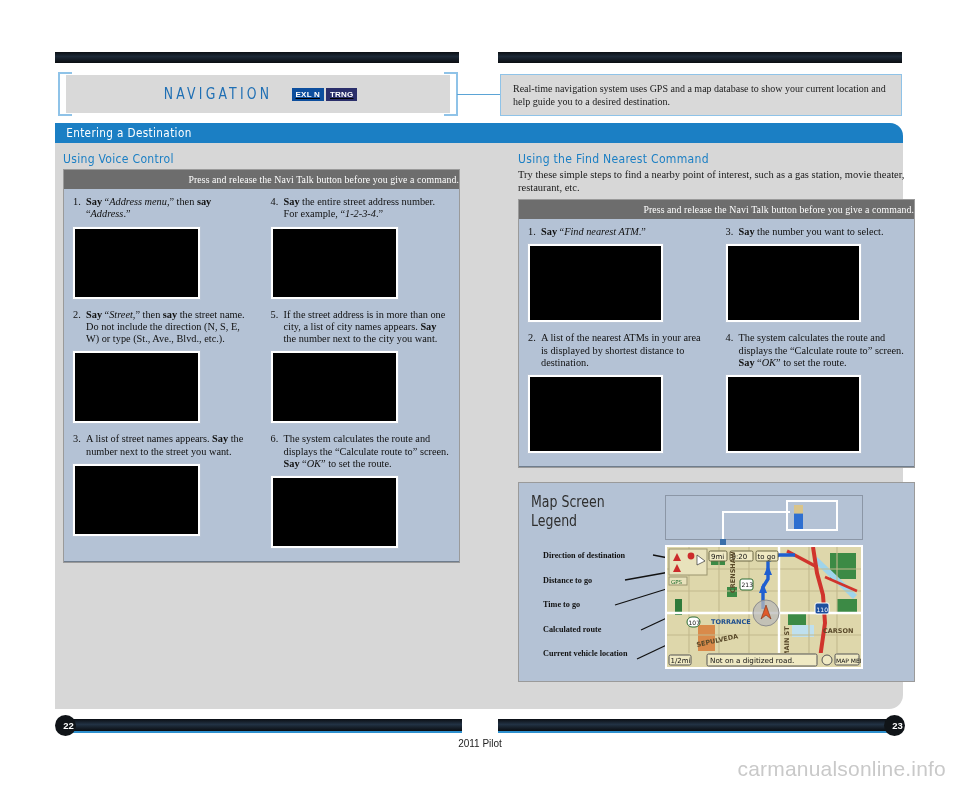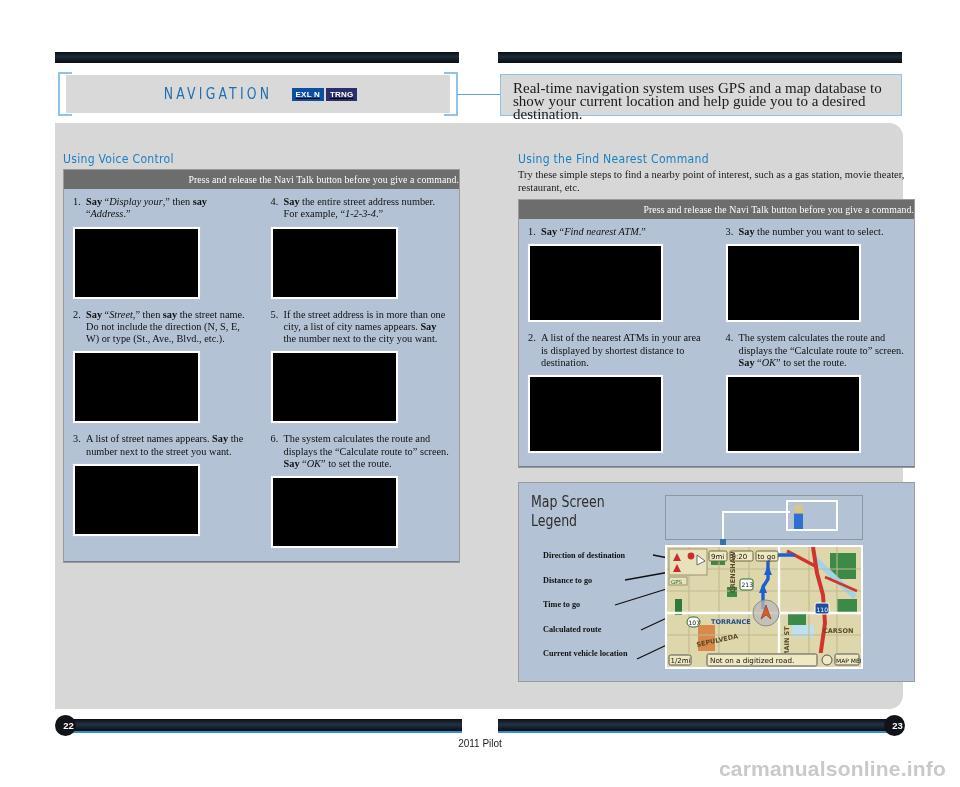--- a/index.html
+++ b/index.html
@@ -44,21 +44,21 @@
   .brk.l { left: 0; top: 0; border-left: 2px solid #8fc3e8; border-top: 2px solid #8fc3e8; border-bottom: 2px solid #8fc3e8; }
   .brk.r { right: 0; top: 0; border-right: 2px solid #8fc3e8; border-top: 2px solid #8fc3e8; border-bottom: 2px solid #8fc3e8; }
   .connector { position: absolute; left: 457px; top: 94px; width: 44px; height: 1px; background: #5ba4d6; }
 
   
   .introbox {
     position: absolute; left: 500px; top: 74px; width: 402px; height: 42px;
     background: #d9d9d9; border: 1px solid #8fc3e8;
     padding: 7px 12px;
   }
-  .introbox p { font-size: 15px; color: #1a1a1a; line-height: 13px; font-family: "Liberation Serif", serif; }
+  .introbox p { font-size: 10px; color: #1a1a1a; line-height: 13px; font-family: "Liberation Serif", serif; }
 
   
   .mainband {
     position: absolute; left: 55px; top: 123px; width: 848px; height: 586px;
     background: #d7d7d7;
     border-top-right-radius: 14px; border-bottom-right-radius: 14px;
   }
   .sectionbar {
     position: absolute; left: 0; top: 0; width: 848px; height: 20px;
     background: #1b7fc4;
@@ -163,21 +163,20 @@
   .pagenum.l { left: 55px; }
   .pagenum.r { left: 884px; }
   .footer {
     position: absolute; left: 0; right: 0; top: 738px; text-align: center;
     font-size: 10px; color: #222; font-family: "Liberation Sans", sans-serif;
   }
   .watermark {
     position: absolute; right: 14px; top: 757px;
     font-size: 21px; color: #c9c9c9; letter-spacing: .2px;
     font-family: "Liberation Sans", sans-serif;
-    font-weight: bold;
   }
 </style>
 </head>
 <body>
 
 <div class="page">
 
   <div class="topbar left"></div>
   <div class="topbar right"></div>
 
@@ -192,31 +191,34 @@
     <div class="brk l"></div>
     <div class="brk r"></div>
   </div>
   <div class="connector"></div>
 
   <div class="introbox">
     <p>Real-time navigation system uses GPS and a map database to show your current location and help guide you to a desired destination.</p>
   </div>
 
   <div class="mainband">
+    <div class="sectionbar">
+      <span>Entering a Destination</span>
+    </div>
 
     <div class="colL">
       <div class="subhead">Using Voice Control</div>
       <div class="panel">
         <div class="graybar">Press and release the Navi Talk button before you give a command.</div>
         <div class="steps">
           <div class="stepcol">
             <div class="step">
               <div class="stepnum">
                   <span class="n">1.</span>
-                  <span class="t"><b>Say</b> “<i>Display your</i>,” then <b>say</b> “<i>Address</i>.”</span>
+                  <span class="t"><b>Say</b> “<i>Address menu</i>,” then <b>say</b> “<i>Address</i>.”</span>
                 </div>
               <div class="shot l"></div>
             </div>
             <div class="step">
               <div class="stepnum">
                   <span class="n">2.</span>
                   <span class="t"><b>Say</b> “<i>Street</i>,” then <b>say</b> the street name. Do not include the direction (N, S, E, W) or type (St., Ave., Blvd., etc.).</span>
                 </div>
               <div class="shot l"></div>
             </div>

